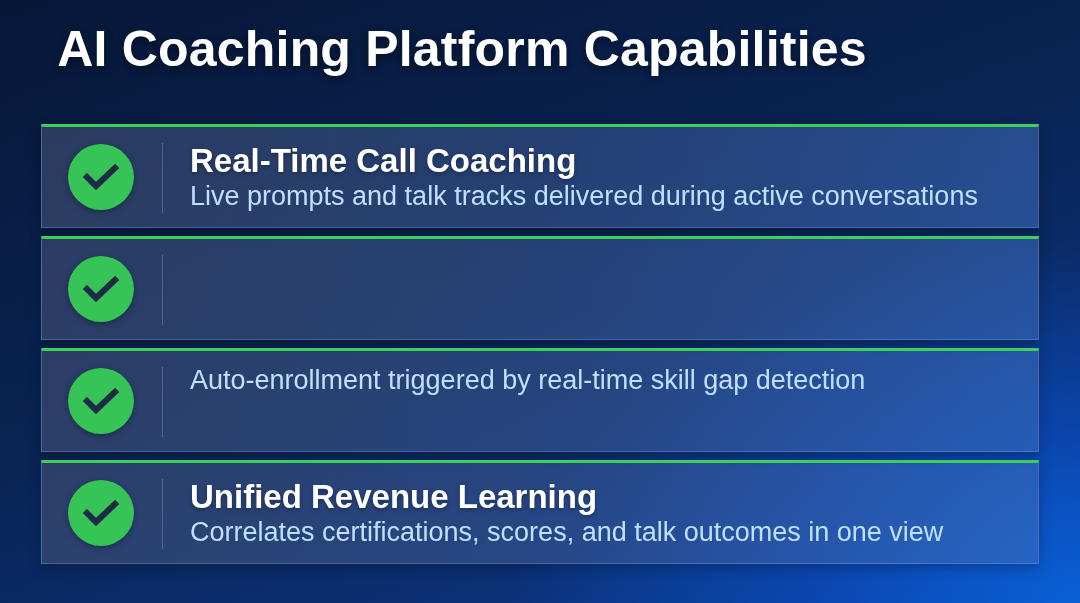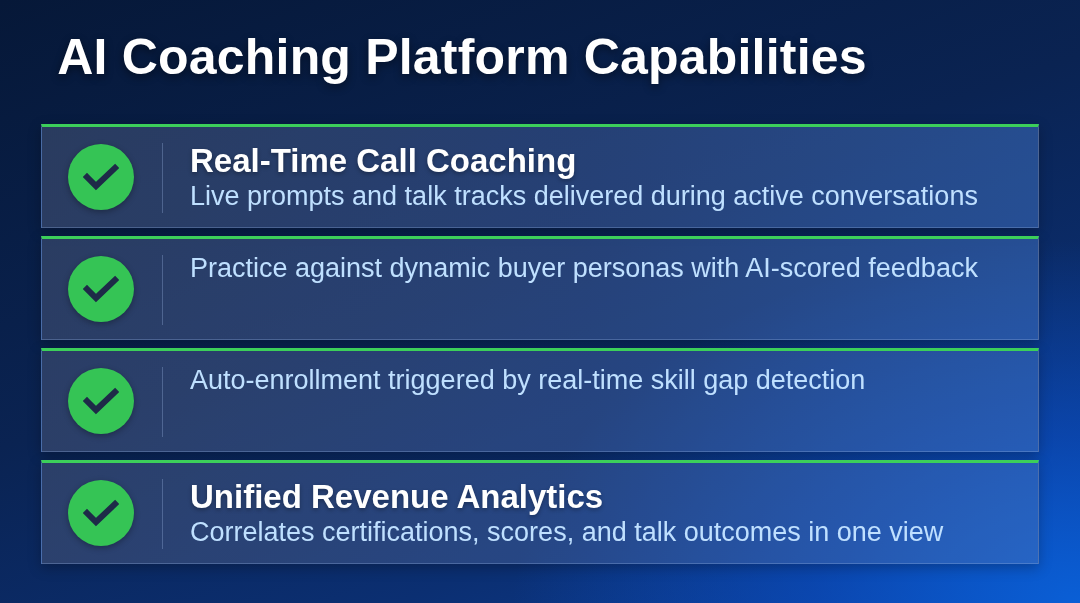--- a/index.html
+++ b/index.html
@@ -6,21 +6,21 @@
     html, body { width: 1080px; height: 603px; overflow: hidden; }
     body {
       font-family: "Liberation Sans", sans-serif;
       background:
         radial-gradient(ellipse 70% 80% at 100% 100%, #0a5fd6 0%, rgba(10,80,200,0.6) 35%, rgba(8,40,110,0) 75%),
         linear-gradient(160deg, #061838 0%, #0a2352 45%, #0b2f72 75%, #0c3f9a 100%);
       position: relative;
     }
     .title {
       position: absolute;
-      top: 28px;
+      top: 20px;
       left: 0;
       width: 924px;
       text-align: center;
       color: #ffffff;
       font-weight: 700;
       font-size: 50px;
       letter-spacing: 0.2px;
       text-shadow: 0 3px 8px rgba(0,0,0,0.45);
     }
     .list {
@@ -103,21 +103,20 @@
   </div>
 
   <div class="card">
     <div class="check">
       <svg width="36" height="28" viewBox="0 0 36 28">
           <path d="M4 14 L13 23 L32 5" fill="none" stroke="#1e2a48" stroke-width="6" stroke-linecap="square" stroke-linejoin="miter"></path>
         </svg>
     </div>
     <div class="divider"></div>
     <div class="text">
-      <div class="card-desc">Practice against dynamic buyer personas with AI-scored feedback</div>
     </div>
   </div>
 
   <div class="card">
     <div class="check">
       <svg width="36" height="28" viewBox="0 0 36 28">
           <path d="M4 14 L13 23 L32 5" fill="none" stroke="#1e2a48" stroke-width="6" stroke-linecap="square" stroke-linejoin="miter"></path>
         </svg>
     </div>
     <div class="divider"></div>
@@ -127,18 +126,18 @@
   </div>
 
   <div class="card">
     <div class="check">
       <svg width="36" height="28" viewBox="0 0 36 28">
           <path d="M4 14 L13 23 L32 5" fill="none" stroke="#1e2a48" stroke-width="6" stroke-linecap="square" stroke-linejoin="miter"></path>
         </svg>
     </div>
     <div class="divider"></div>
     <div class="text">
-      <div class="card-title">Unified Revenue Analytics</div>
+      <div class="card-title">Unified Revenue Learning</div>
       <div class="card-desc">Correlates certifications, scores, and talk outcomes in one view</div>
     </div>
   </div>
 
 </div>
 
 </body></html>

